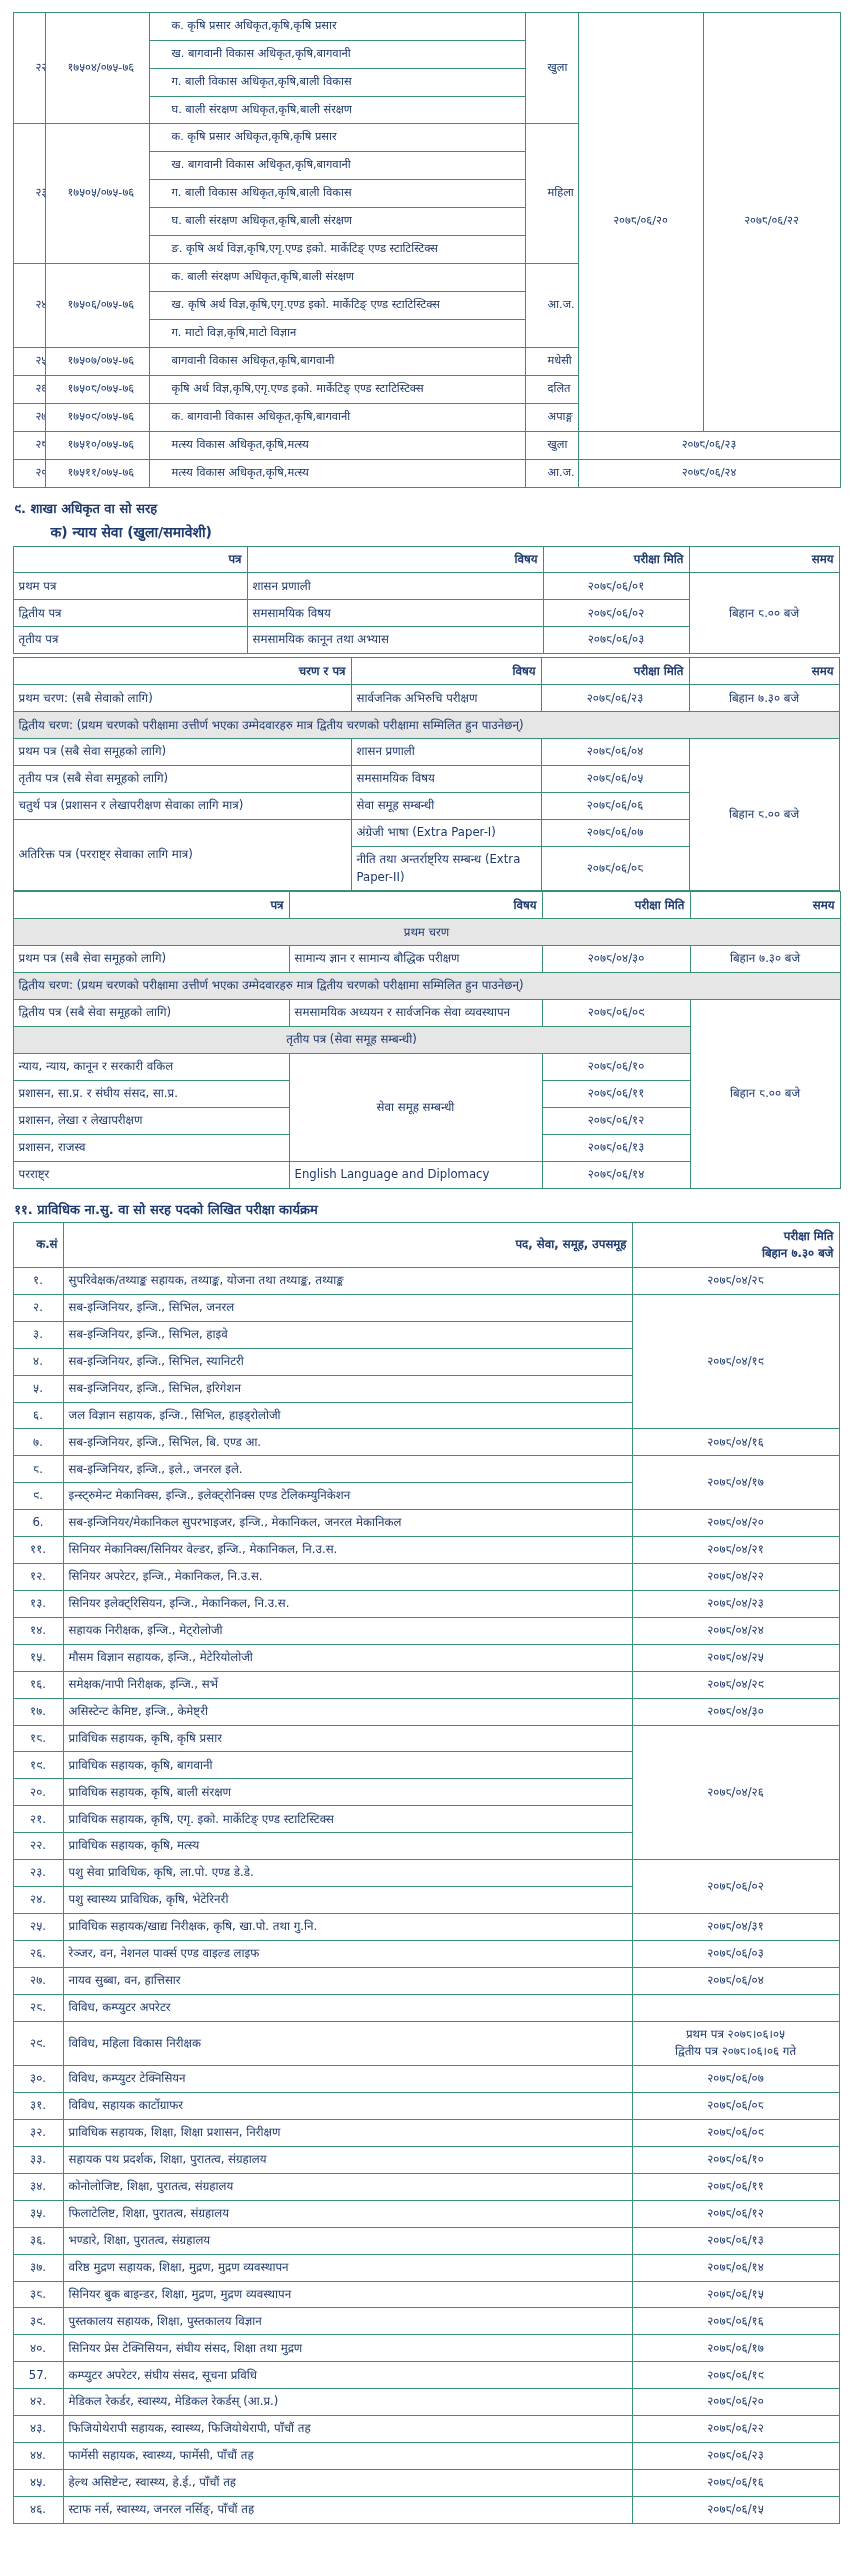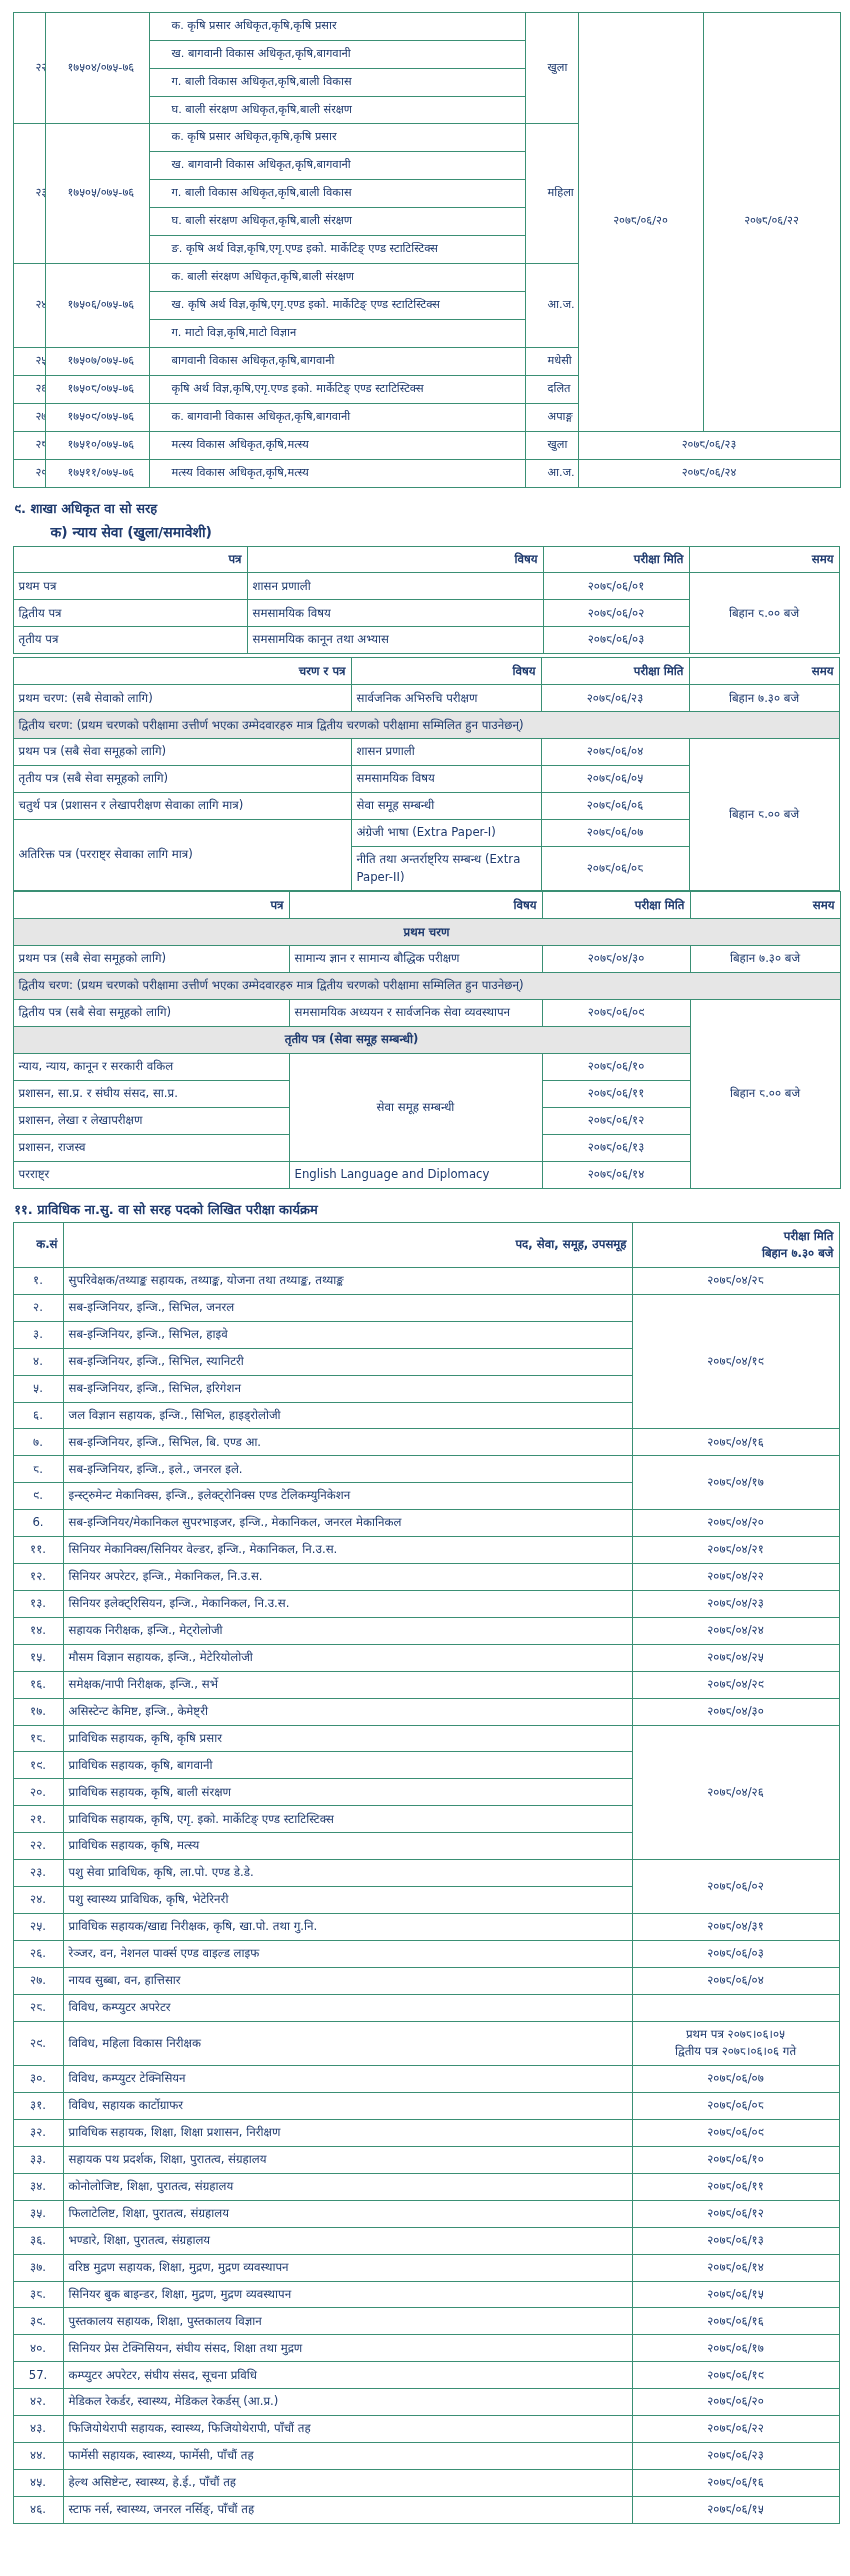--- a/index.html
+++ b/index.html
@@ -28,21 +28,21 @@
     padding: 4.2px 5px;
     line-height: 1.5;
     vertical-align: middle;
     white-space: pre-line;
     overflow: hidden;
     text-align: left;
   }
   .tbl th { font-weight: bold; text-align: right; }
   .tbl td.c { text-align: center; }
   .tbl .sh { background: var(--shade); }
-  .tbl .b { font-weight: bold; }
+  .tbl .b { font-weight: normal; }
   table.top { font-size: 11.3px; }
   table.top td { padding: 5px 22px; }
   .h1 {
     font-weight: bold;
     font-size: 13px;
     margin: 11.7px 0 4.2px 1.7px;
   }
   .h2 {
     font-weight: bold;
     font-size: 14px;

